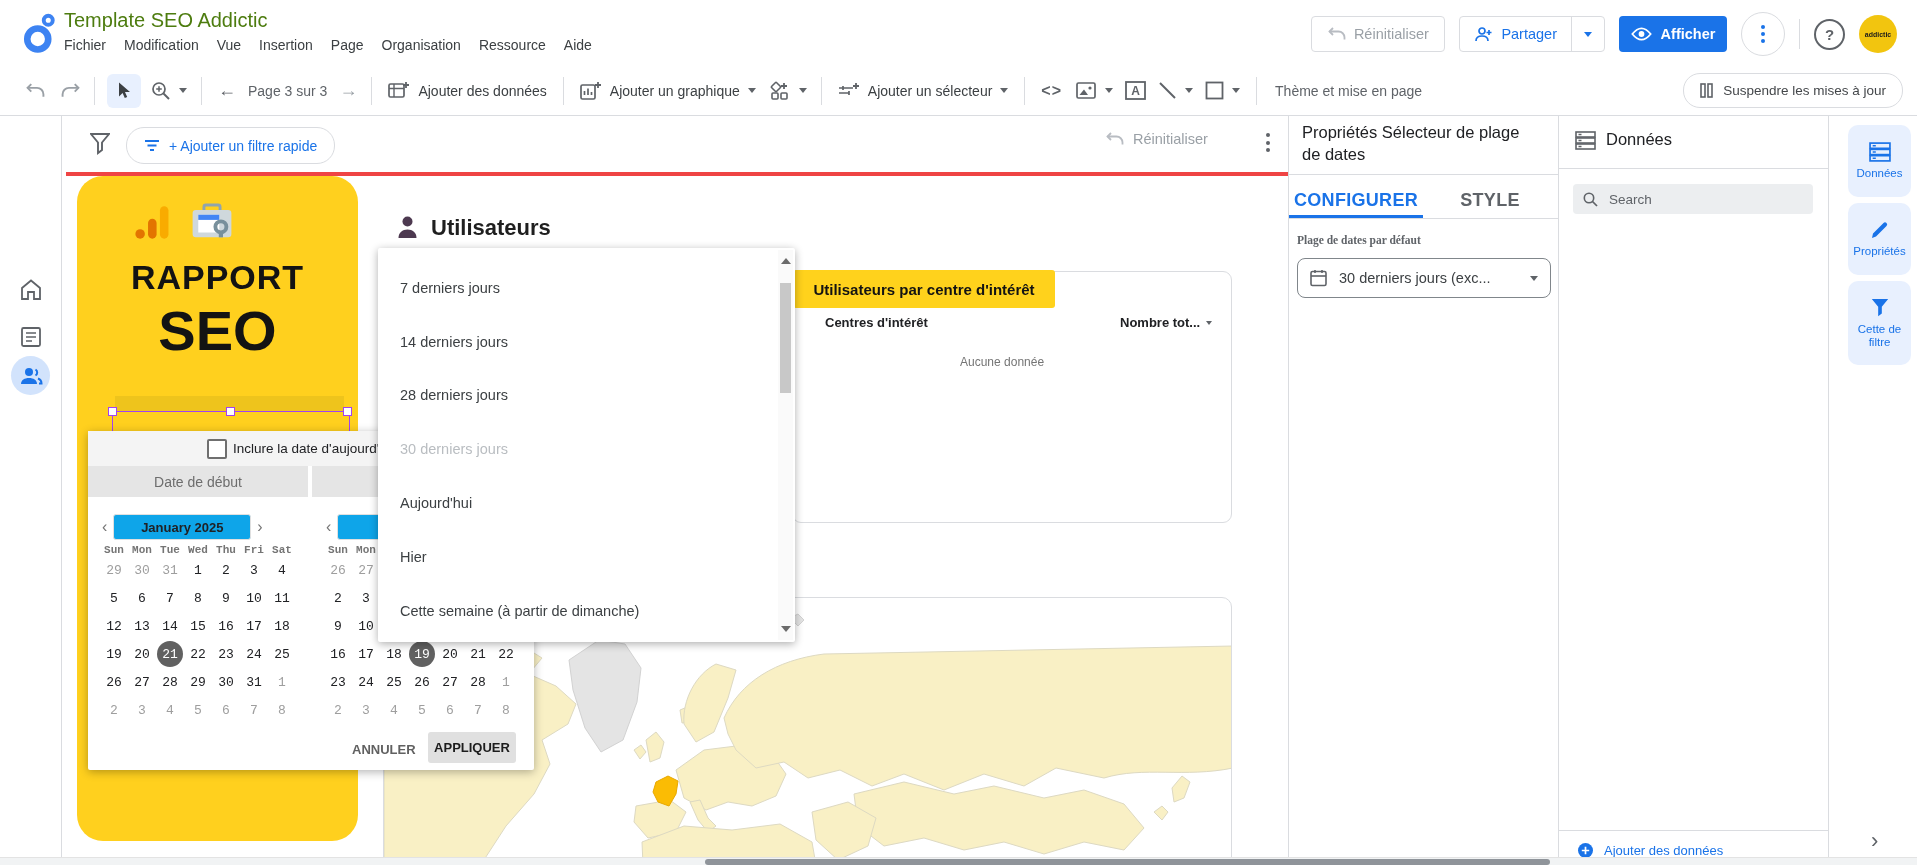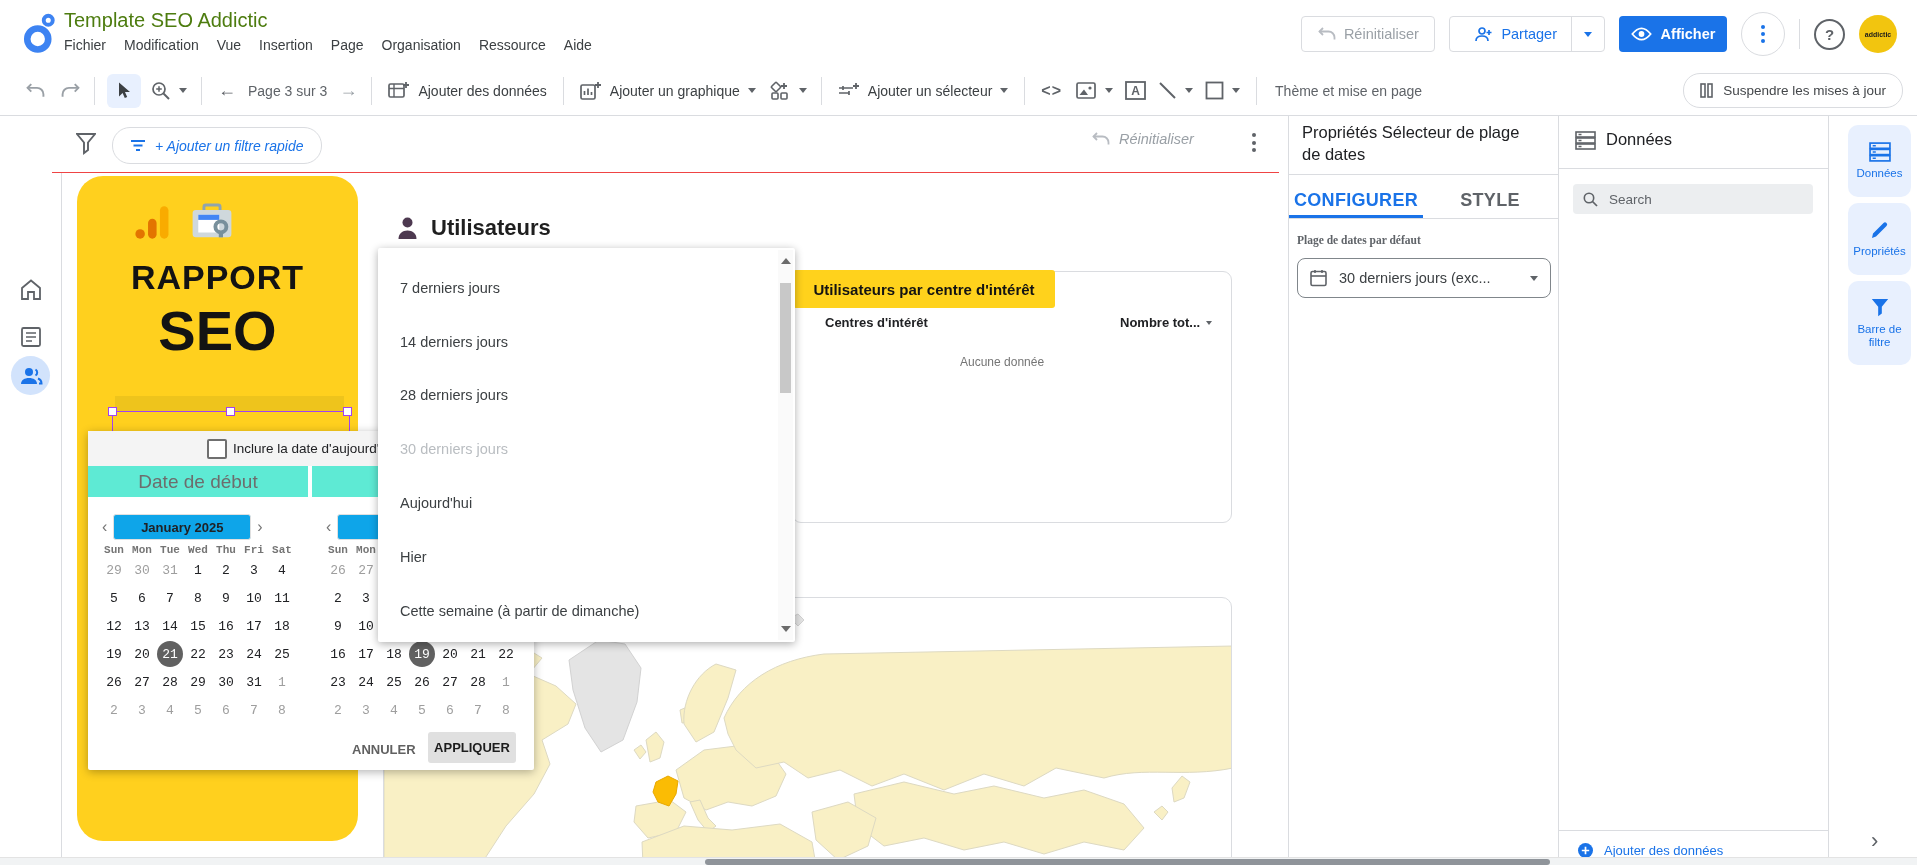--- a/index.html
+++ b/index.html
@@ -11,21 +11,21 @@
 
   
   .hdr{position:absolute;left:0;top:0;width:1917px;height:66px;background:#fff;}
   .logo{position:absolute;left:22px;top:12px;}
   .title{position:absolute;left:64px;top:9px;font-size:20px;color:#4d7c0f;}
   .menu{position:absolute;left:55px;top:37px;display:flex;}
   .menu span{padding:0 9px;font-size:14px;color:#3c4043;cursor:default;}
   .hdr-right{position:absolute;right:20px;top:12px;display:flex;align-items:center;gap:14px;}
   .btn{display:flex;align-items:center;justify-content:center;border-radius:4px;font-size:14.5px;height:36px;box-sizing:border-box;}
   .btn-reset-top{border:1px solid #dadce0;color:#9aa0a6;width:134px;gap:8px;}
-  .share-group{display:flex;border:1px solid #dadce0;border-radius:4px;height:36px;box-sizing:border-box;padding-left:10px;}
+  .share-group{display:flex;border:1px solid #dadce0;border-radius:4px;height:36px;box-sizing:border-box;}
   .share-main{display:flex;align-items:center;gap:8px;padding:0 14px;color:#1a73e8;font-size:14.5px;}
   .share-caret{width:32px;display:flex;align-items:center;justify-content:center;border-left:1px solid #dadce0;color:#1a73e8;}
   .btn-view{background:#1a73e8;color:#fff;width:108px;gap:9px;font-weight:bold;border-radius:4px;}
   .kebab-circle{width:42px;height:42px;border:1px solid #dadce0;border-radius:50%;display:flex;flex-direction:column;align-items:center;justify-content:center;gap:3px;}
   .kebab-circle i{width:4px;height:4px;border-radius:50%;background:#1a73e8;}
   .hdr-div{width:1px;height:30px;background:#dadce0;}
   .help{width:27px;height:27px;border:2.5px solid #5f6368;border-radius:50%;color:#5f6368;font-weight:bold;font-size:15px;display:flex;align-items:center;justify-content:center;}
   .avatar{width:38px;height:38px;border-radius:50%;background:#f2c50f;display:flex;align-items:center;justify-content:center;font-size:7px;font-weight:bold;color:#1b1b1b;}
 
   
@@ -39,37 +39,37 @@
   .pill-pause{margin-left:auto;margin-right:14px;display:flex;align-items:center;gap:10px;border:1px solid #dadce0;
               border-radius:17px;height:33px;padding:0 16px;font-size:13.5px;color:#44474a;}
   .arrow-txt{font-size:18px;color:#5f6368;}
 
   
   .lrail{position:absolute;left:0;top:116px;width:61px;height:749px;border-right:1px solid #dadce0;background:#fff;}
   .lrail .ric{position:absolute;left:50%;transform:translateX(-50%);}
   .people-bg{position:absolute;left:11px;top:240px;width:39px;height:39px;border-radius:50%;background:#d2e3fc;display:flex;align-items:center;justify-content:center;}
 
   
-  .frow{position:absolute;left:52px;top:116px;width:1227px;height:56px;border-bottom:1px solid #ef4444;background:#fff;font-style:italic;}
+  .frow{position:absolute;left:66px;top:116px;width:1227px;height:56px;border-bottom:4px solid #ef4444;background:#fff;}
   .pill-filter{position:absolute;left:60px;top:11px;height:35px;border:1px solid #dadce0;border-radius:18px;
                display:flex;align-items:center;gap:9px;padding:0 17px;color:#1a73e8;font-size:14px;}
   .frow-reset{position:absolute;left:1040px;top:15px;display:flex;align-items:center;gap:9px;color:#9aa0a6;font-size:14.5px;}
   .dots-v{position:absolute;left:1196px;top:13px;display:flex;flex-direction:column;gap:3.5px;align-items:center;padding:4px;}
   .dots-v i{width:4px;height:4px;border-radius:50%;background:#5f6368;}
 
   
   .banner{position:absolute;left:77px;top:176px;width:281px;height:665px;background:#ffd01e;border-radius:26px;}
   .banner-icons{position:absolute;left:56px;top:27px;display:flex;gap:20px;align-items:center;}
   .banner-t1{position:absolute;left:0;top:82px;width:281px;text-align:center;font-size:34px;font-weight:700;letter-spacing:1px;color:#131313;}
   .banner-t2{position:absolute;left:0;top:122px;width:281px;text-align:center;font-size:56px;font-weight:800;color:#131313;}
   .date-strip{position:absolute;left:115px;top:396px;width:229px;height:15px;background:#eec41c;}
   .sel-rect{position:absolute;left:112px;top:411px;width:236px;height:34px;border:1.5px solid #a142f4;}
   .handle{position:absolute;width:7px;height:7px;background:#fff;border:1.5px solid #a142f4;}
 
-  .users-hd{position:absolute;left:396px;top:215px;display:flex;align-items:center;gap:12px;}
+  .users-hd{position:absolute;left:396px;top:215px;display:flex;align-items:flex-start;gap:12px;}
   .users-hd .t{font-size:22px;font-weight:bold;color:#1f1f1f;}
 
   .card{position:absolute;background:#fff;border:1px solid #dadce0;border-radius:9px;box-sizing:border-box;}
   .badge{position:absolute;left:793px;top:270px;width:262px;height:38px;background:#ffd21c;border-radius:3px;
          display:flex;align-items:center;justify-content:center;font-size:15px;font-weight:bold;color:#131313;z-index:2;}
   .tbl-h1{position:absolute;left:825px;top:315px;font-size:13px;font-weight:bold;color:#202124;z-index:2;}
   .tbl-h2{position:absolute;left:1120px;top:315px;font-size:13px;font-weight:bold;color:#202124;display:flex;gap:6px;align-items:center;z-index:2;}
   .tbl-empty{position:absolute;left:960px;top:355px;font-size:12px;color:#757575;z-index:2;}
 
   
@@ -81,22 +81,22 @@
   .dthumb{position:absolute;left:2px;top:33px;width:11px;height:110px;background:#c8c8c8;}
   .tri-up{position:absolute;left:3px;top:8px;width:0;height:0;border-left:5px solid transparent;border-right:5px solid transparent;border-bottom:6px solid #6b6b6b;}
   .tri-dn{position:absolute;left:3px;bottom:8px;width:0;height:0;border-left:5px solid transparent;border-right:5px solid transparent;border-top:6px solid #6b6b6b;}
 
   
   .calpop{position:absolute;left:88px;top:431px;width:446px;height:339px;background:#fff;z-index:5;
           box-shadow:0 2px 10px rgba(0,0,0,.3);border-radius:2px;}
   .cal-strip1{position:absolute;left:0;top:0;width:446px;height:35px;background:#f4f4f4;}
   .cal-chk{position:absolute;left:119px;top:8px;width:16px;height:16px;border:2px solid #6f6f6f;border-radius:2px;background:#fff;}
   .cal-chk-lbl{position:absolute;left:145px;top:10px;font-size:13.5px;color:#202124;white-space:nowrap;}
-  .cal-field{position:absolute;top:35px;height:31px;background:#5eead4;display:flex;align-items:center;justify-content:center;
-             font-size:19px;color:#6d6d6d;}
+  .cal-field{position:absolute;top:35px;height:31px;background:#e5e5e5;display:flex;align-items:center;justify-content:center;
+             font-size:14px;color:#6d6d6d;}
   .mon-nav{position:absolute;top:83px;height:26px;display:flex;align-items:center;}
   .mon-box{border:1px solid #e0e0e0;border-radius:3px;height:26px;display:flex;align-items:center;justify-content:center;
            font-size:13px;font-weight:bold;color:#202124;box-sizing:border-box;background:#0ea5e9;}
   .chev{font-size:16px;color:#757575;padding:0 6px;}
   .dayhdr,.cal-grid{position:absolute;display:grid;grid-template-columns:repeat(7,28px);font-family:Liberation Mono, monospace;}
   .dayhdr span{height:14px;display:flex;align-items:center;justify-content:center;font-size:11px;font-weight:bold;color:#757575;}
   .cal-grid{grid-auto-rows:28px;}
   .cal-grid span{display:flex;align-items:center;justify-content:center;font-size:13px;color:#202124;cursor:default;}
   .cal-grid span.mut{color:#9e9e9e;}
   .cal-grid span.sel{background:#616161;color:#fff;border-radius:50%;width:26px;height:26px;margin:auto;}
@@ -654,21 +654,21 @@
     <div class="rbtn" style="top:87px;height:72px">
       <svg width="20" height="20" viewBox="0 0 20 20">
         <path d="M2 18 3 13.5 13.5 3a2.1 2.1 0 013 3L6 16.5z" fill="#1a73e8"></path>
       </svg>
       <span>Propriétés</span>
     </div>
     <div class="rbtn" style="top:165px;height:84px">
       <svg width="20" height="20" viewBox="0 0 20 22">
         <path d="M1 1h18l-7 8.5V17l-4 3v-10.5z" fill="#1a73e8"></path>
       </svg>
-      <span>Barre de filtre</span>
+      <span>Cette de filtre</span>
     </div>
     <span class="rrail-chev">›</span>
   </div>
 
   <div class="hscroll">
     <span class="hthumb"></span>
   </div>
 
 </div>
 

